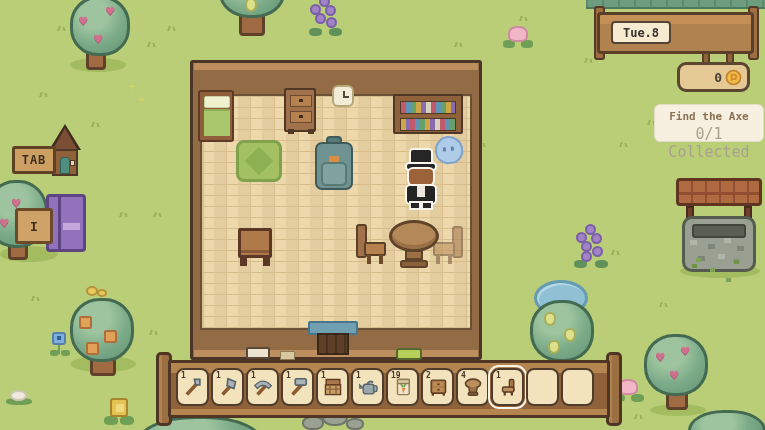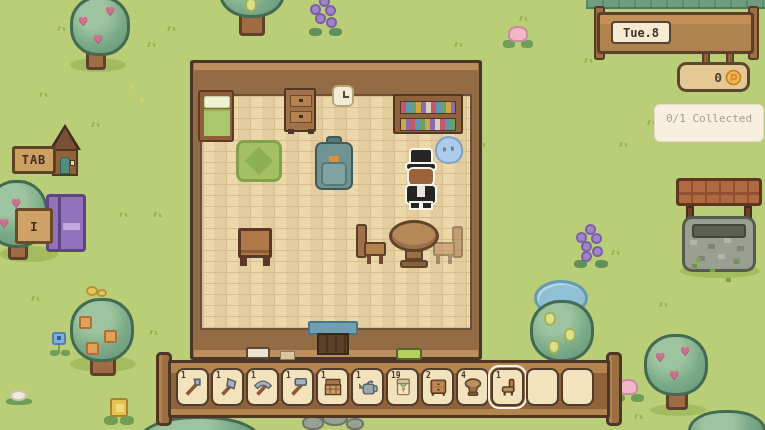--- a/index.html
+++ b/index.html
@@ -29,21 +29,21 @@
   
   .post{background:#9c6f42;border:2px solid #553a26;border-radius:3px;}
   .beam{background:linear-gradient(#c49058 0 9px,#b0824f 9px);border:3px solid #5c3f28;border-radius:4px;}
   .panel{background:#f6ead0;border:2px solid #554433;border-radius:4px;display:flex;align-items:center;justify-content:center;
          font-weight:bold;font-size:12px;color:#38332c;}
   .strap{background:#8f6239;border:2px solid #5c3f28;}
   .coin-panel{background:#e5c995;border:3px solid #5c4630;border-radius:9px;display:flex;align-items:center;justify-content:flex-end;gap:3px;padding:0 5px;}
   .coin-amt{font-weight:bold;font-size:13px;color:#4a4138;}
   .quest-card{background:#f7f0e0;border:1px solid #e4dcc6;border-radius:6px;text-align:center;padding-top:5px;}
   .quest-title{font-weight:bold;font-size:11px;color:#8a7156;}
-  .quest-progress{font-size:11px;color:#aaa08f;margin-top:2px;}
+  .quest-progress{font-size:15px;color:#aaa08f;margin-top:2px;}
   
   .wood-sign{background:#cc9f63;border:3px solid #5f4126;border-radius:3px;display:flex;align-items:center;justify-content:center;
              font-weight:bold;color:#3f2f1f;}
   .wardrobe{background:#9272bb;border:3px solid #5d4584;border-radius:4px;}
   .wardrobe .divider{position:absolute;left:9px;top:0;width:3px;height:100%;background:#5d4584;}
   .wardrobe .stripe{position:absolute;left:14px;top:26px;right:3px;height:7px;background:#c3a8dd;}
   
   .house-frame{background:#936c46;border:3px solid #4a3527;border-radius:3px;}
   .wall-hi{background:#bd8e5e;}
   .floor{
@@ -470,16 +470,17 @@
     <span class="coin-amt">0</span>
     <span class="px-coin" style="width:17px;height:17px;display:block;">
       <svg viewBox="0 0 16 16" width="17" height="17">
           <circle cx="8" cy="8" r="6.6" fill="#f0bc4a" stroke="#c1832c" stroke-width="1.6"></circle>
           <path d="M6.2 11.2 V5.4 h2.3 a2.1 2.1 0 0 1 0 4.2 H7" fill="none" stroke="#d98a2e" stroke-width="1.7"></path>
         </svg>
     </span>
   </div>
 
   <div class="px quest-card" style="left:654px;top:104px;width:110px;height:38px;">
+    <div class="quest-title">Find the Axe</div>
     <div class="quest-progress">0/1 Collected</div>
   </div>
 
 </div>
 
 </body></html>

